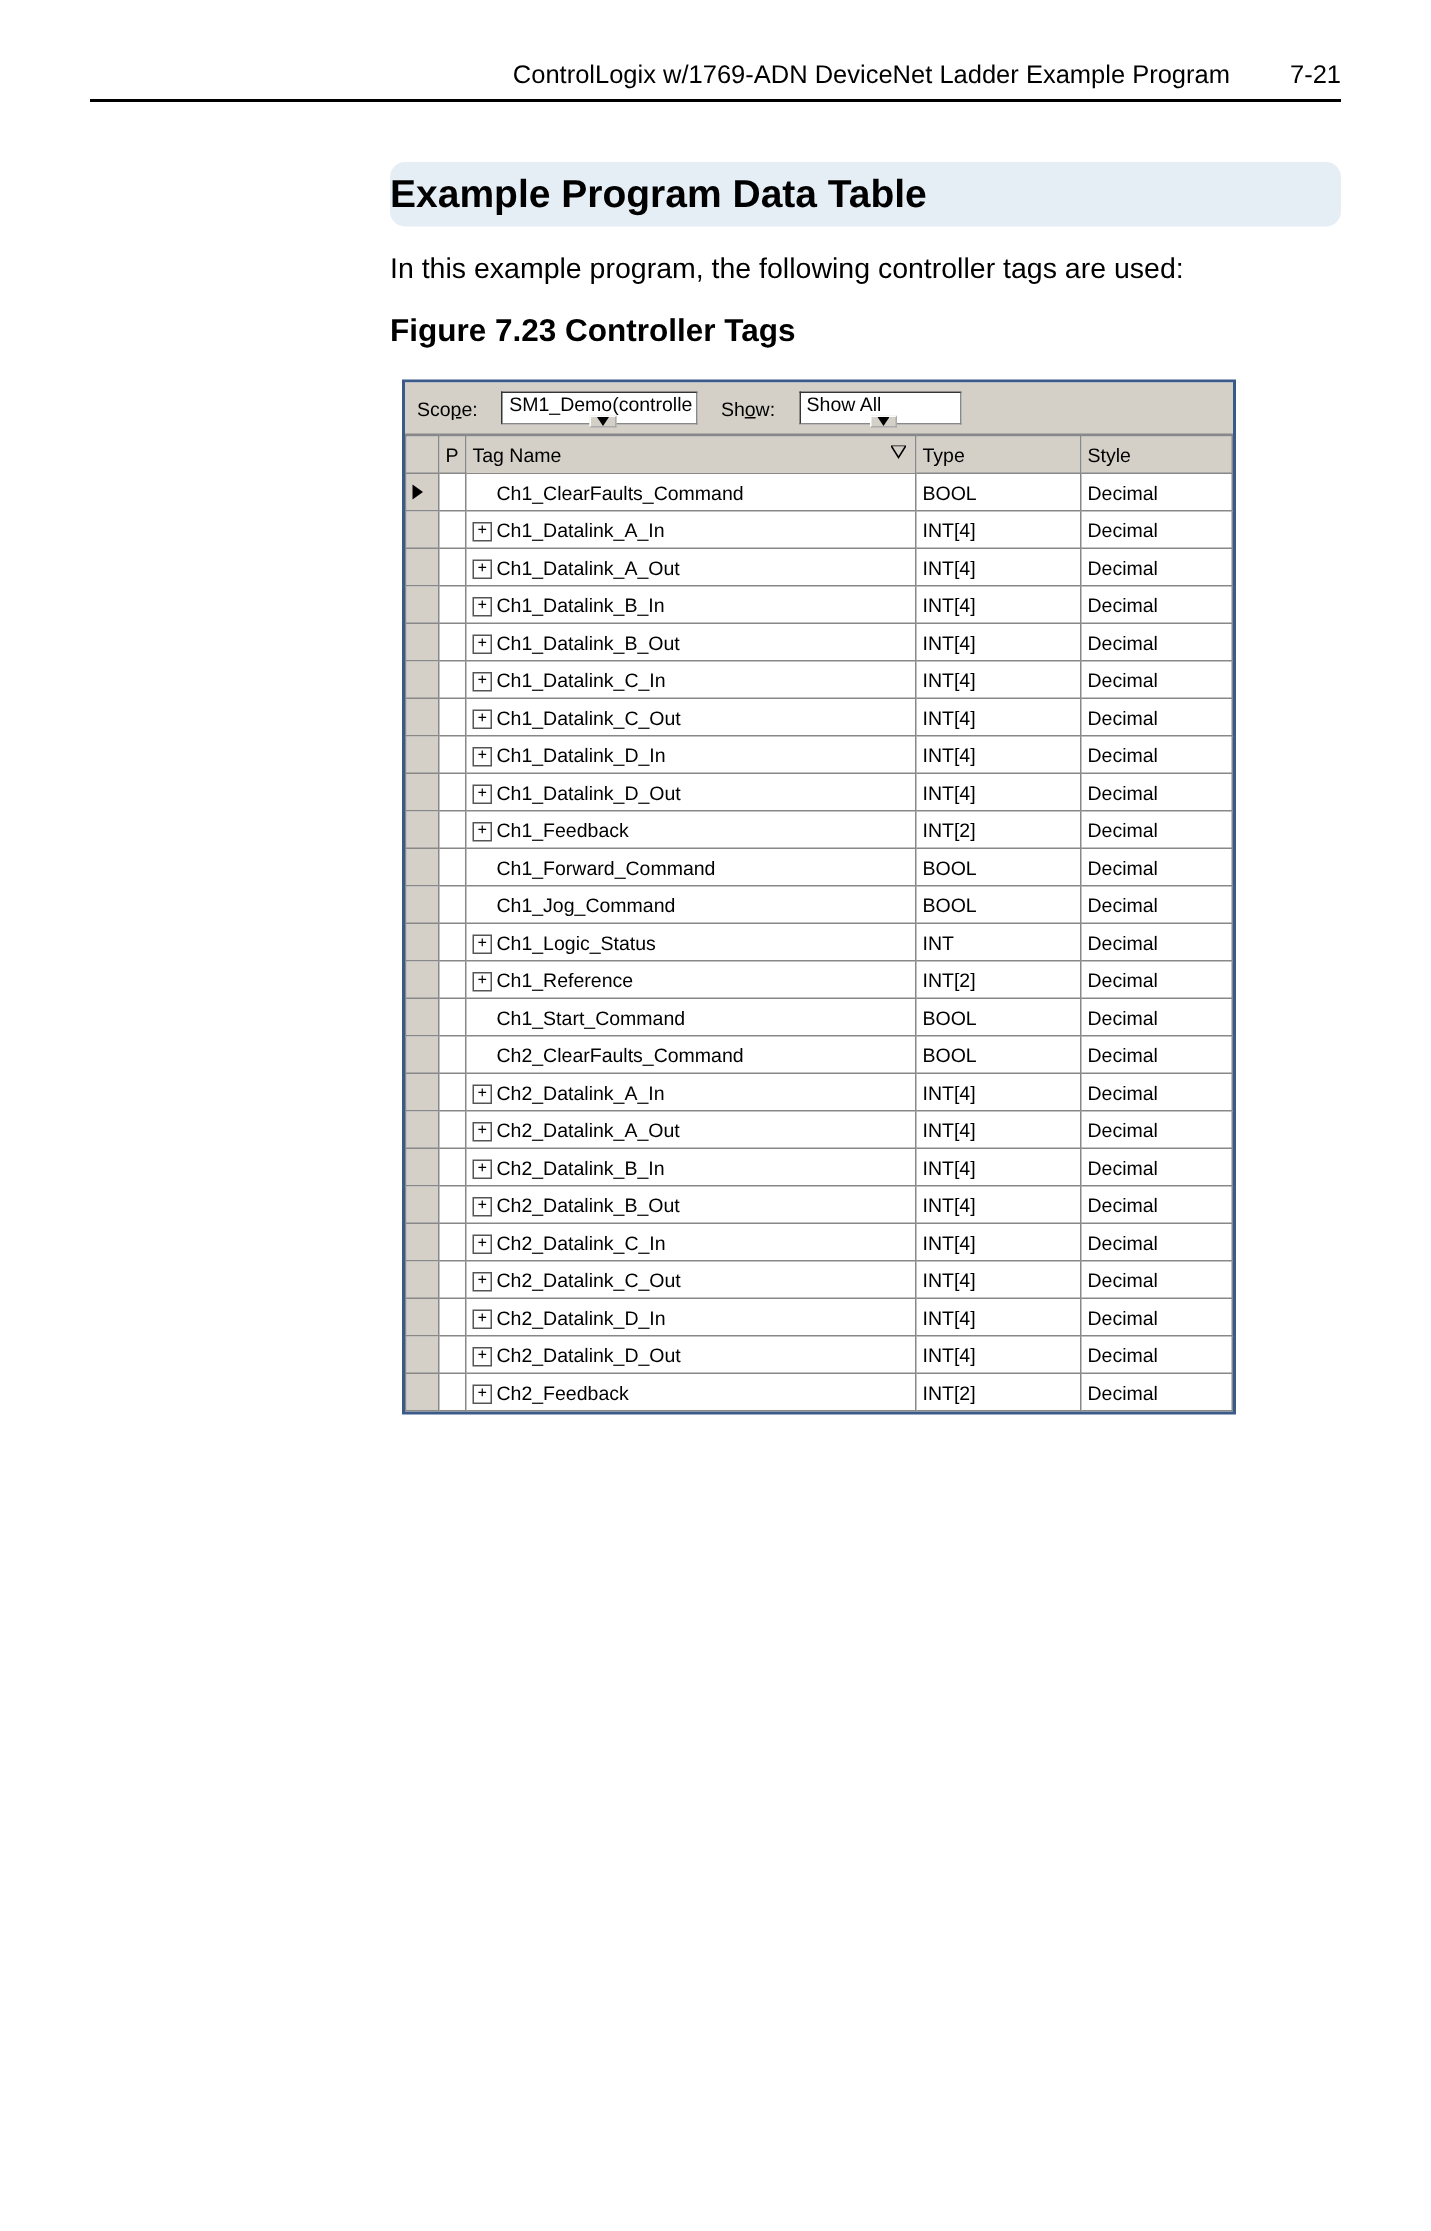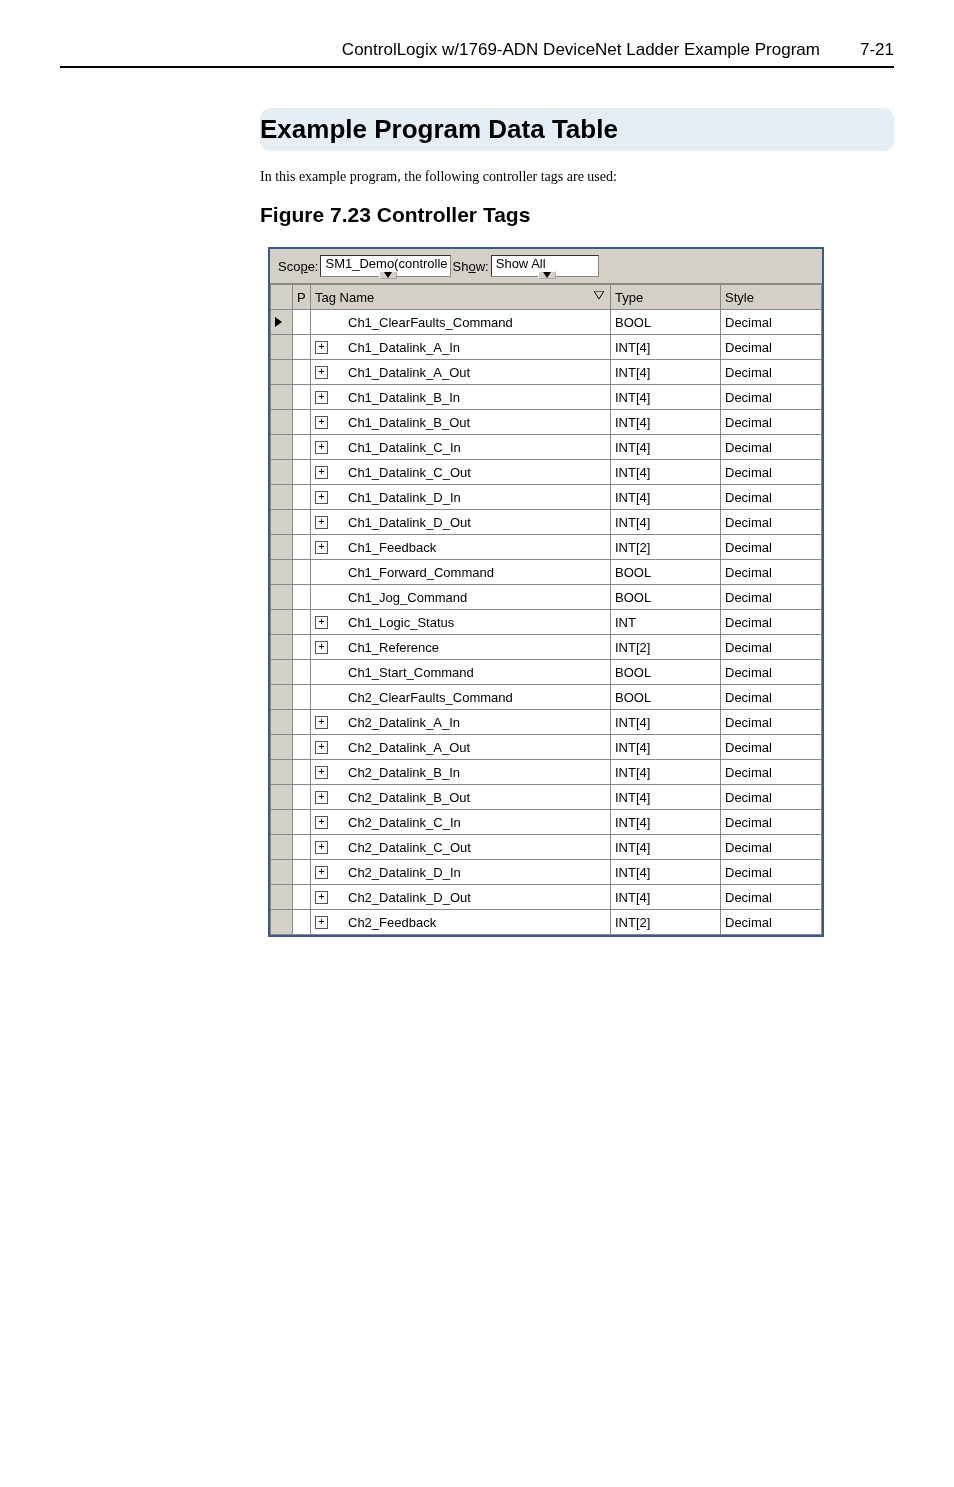--- a/index.html
+++ b/index.html
@@ -35,42 +35,42 @@
     margin-bottom: 18px;
     border-radius: 10px;
   }
   .section-title {
     font-size: 26px;
     font-weight: bold;
     margin-left: 0;
     padding-left: 0;
   }
   .body-text {
-    font-size: 14px;
+    font-size: 19px;
     margin: 0 0 18px 0;
-    font-family: Liberation Serif, serif;
+    font-family: Liberation Sans, sans-serif;
   }
   .figure-caption {
     font-size: 21px;
     font-weight: bold;
     margin-bottom: 20px;
   }
   .tag-window {
     border: 2px solid #3a5a8a;
     width: 552px;
     margin-left: 8px;
     font-family: Tahoma, Arial, sans-serif;
     font-size: 13px;
   }
   .tag-toolbar {
     background: #d4d0c8;
     padding: 6px 8px;
     display: flex;
     align-items: center;
-    gap: 2px;
+    gap: 16px;
     border-bottom: 1px solid #888;
   }
   .tag-toolbar label {
     font-size: 13px;
   }
   .combo {
     display: inline-flex;
     align-items: center;
     background: #fff;
     border: 1px inset #888;
@@ -125,22 +125,22 @@
   .rowhdr.selected::before{
     content:"";
     display:inline-block;
     width:0;height:0;
     border-top:5px solid transparent;
     border-bottom:5px solid transparent;
     border-left:7px solid #000;
   }
   .tree-cell {
     display: flex;
-    align-items: center;
-    gap: 20px;
+    align-items: flex-end;
+    gap: 3px;
   }
   .tree-box {
     width: 11px;
     height: 11px;
     border: 1px solid #555;
     display: inline-flex;
     align-items: center;
     justify-content: center;
     font-size: 10px;
     line-height: 1;

